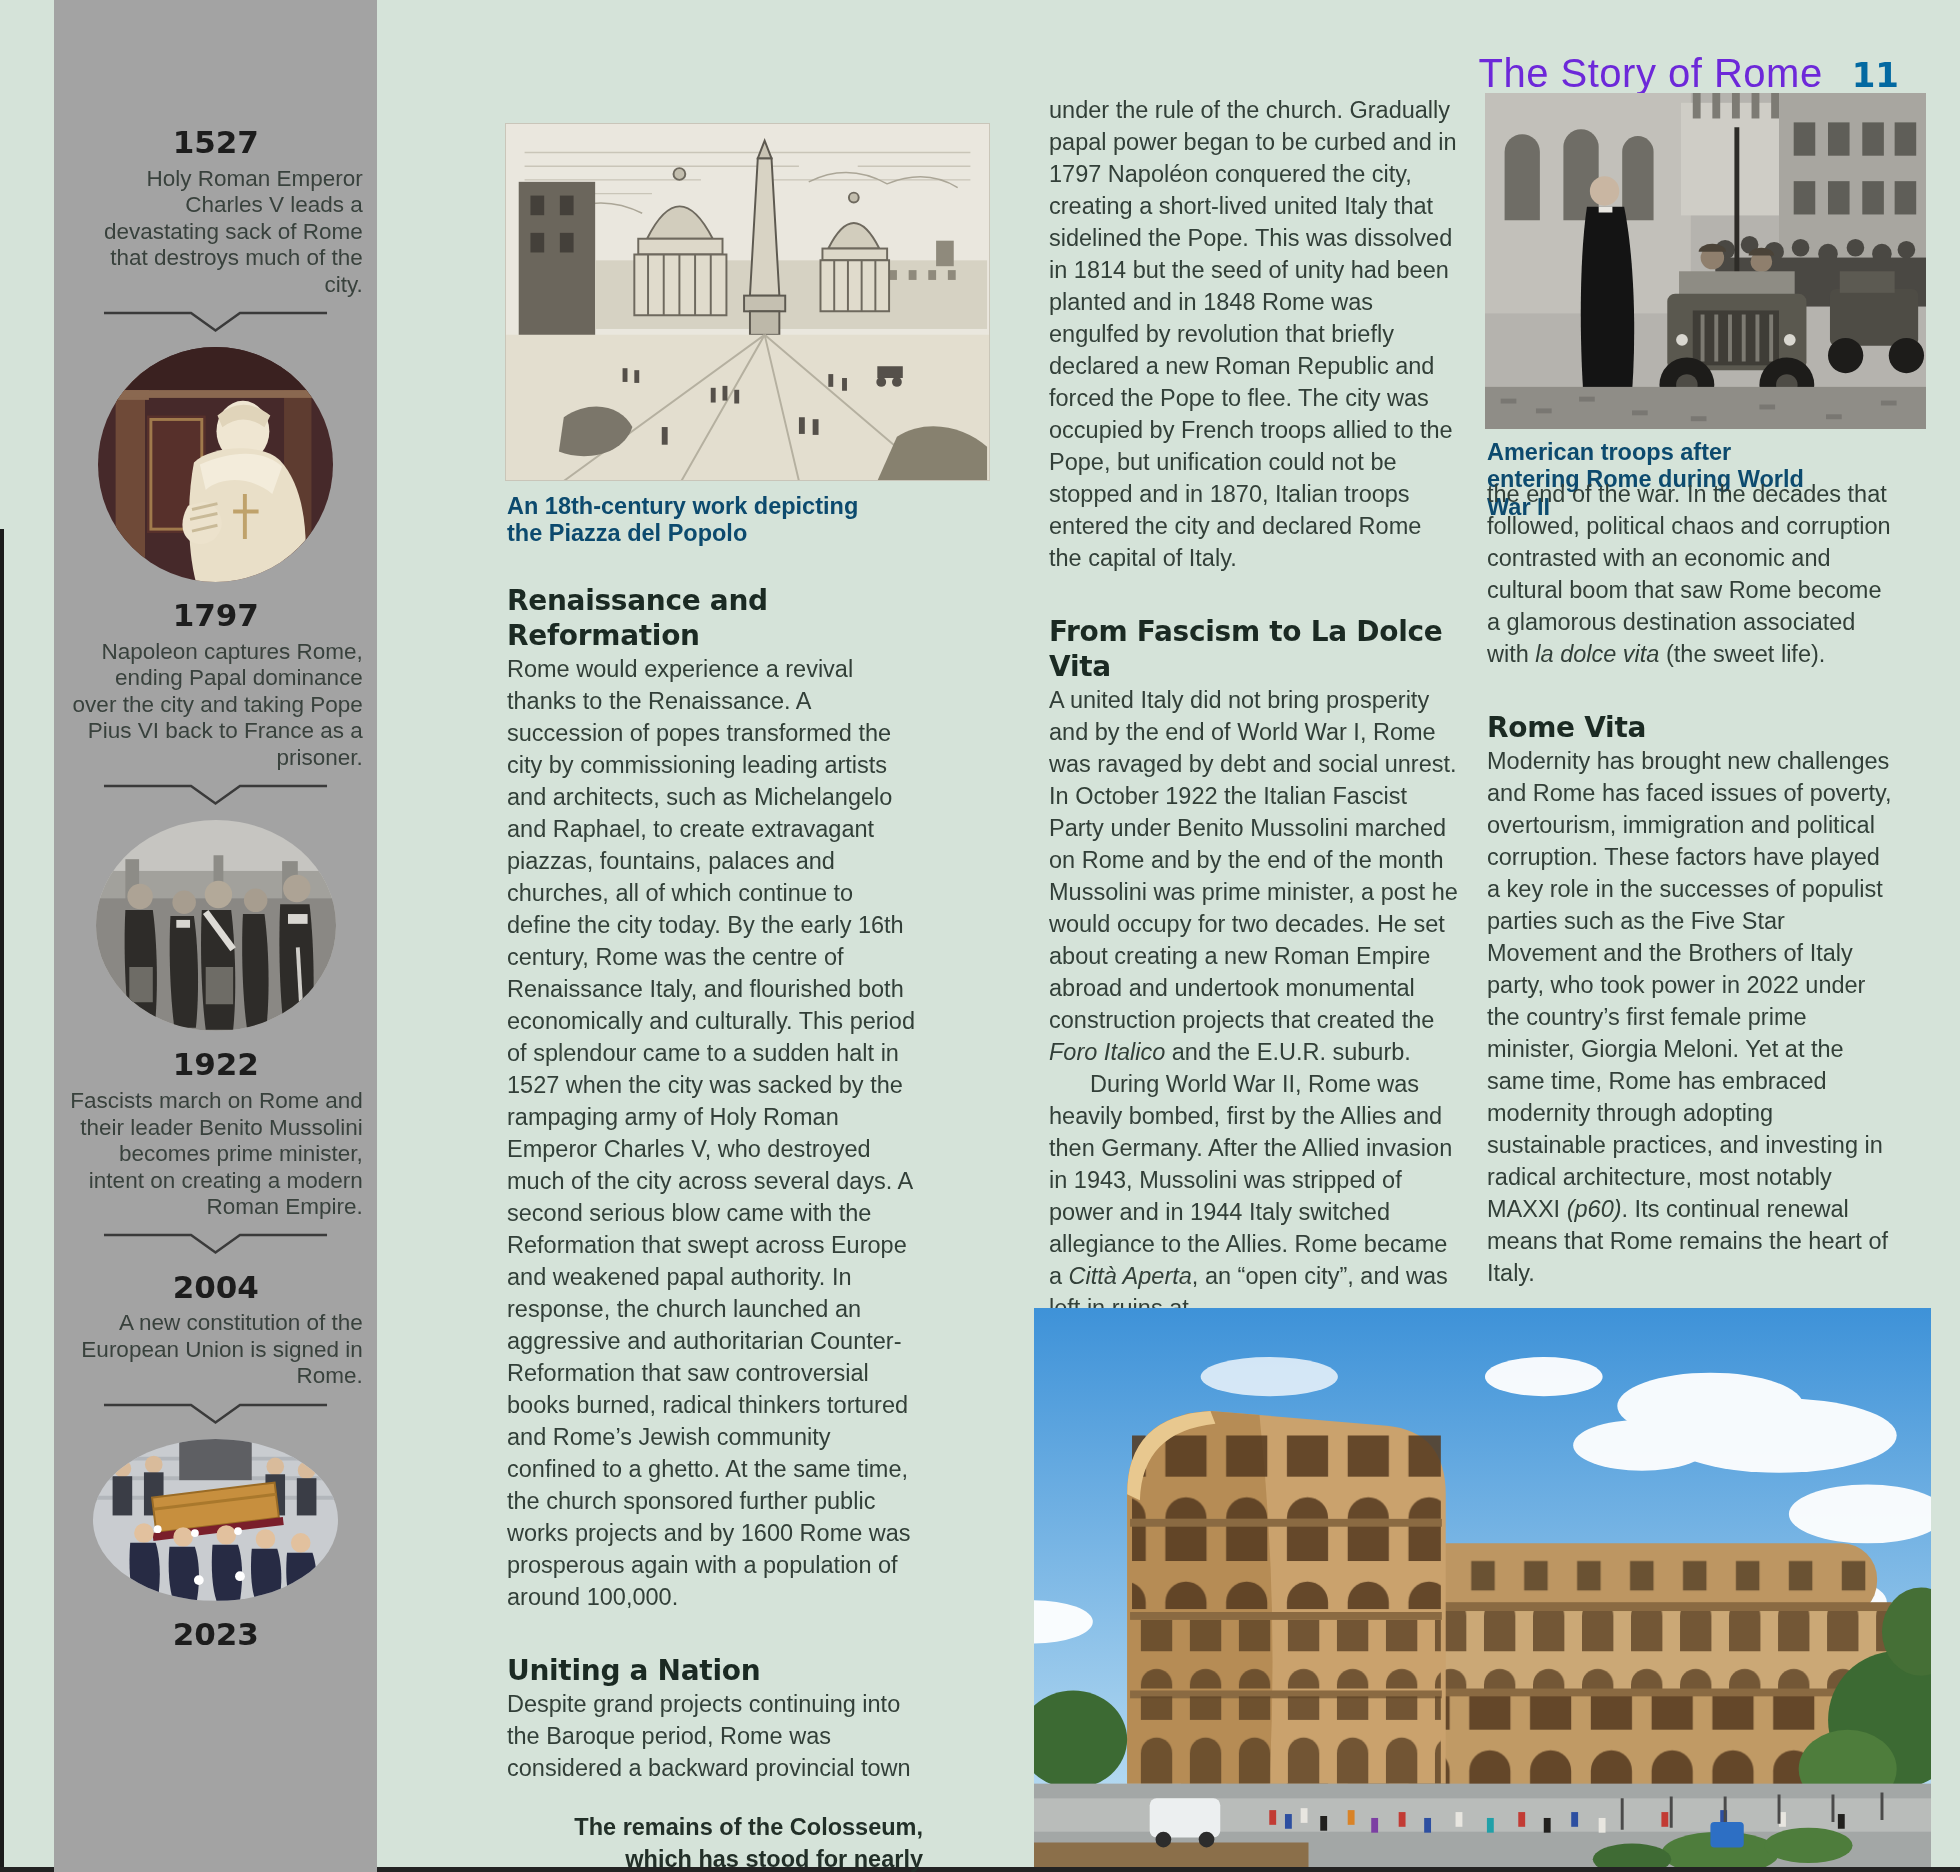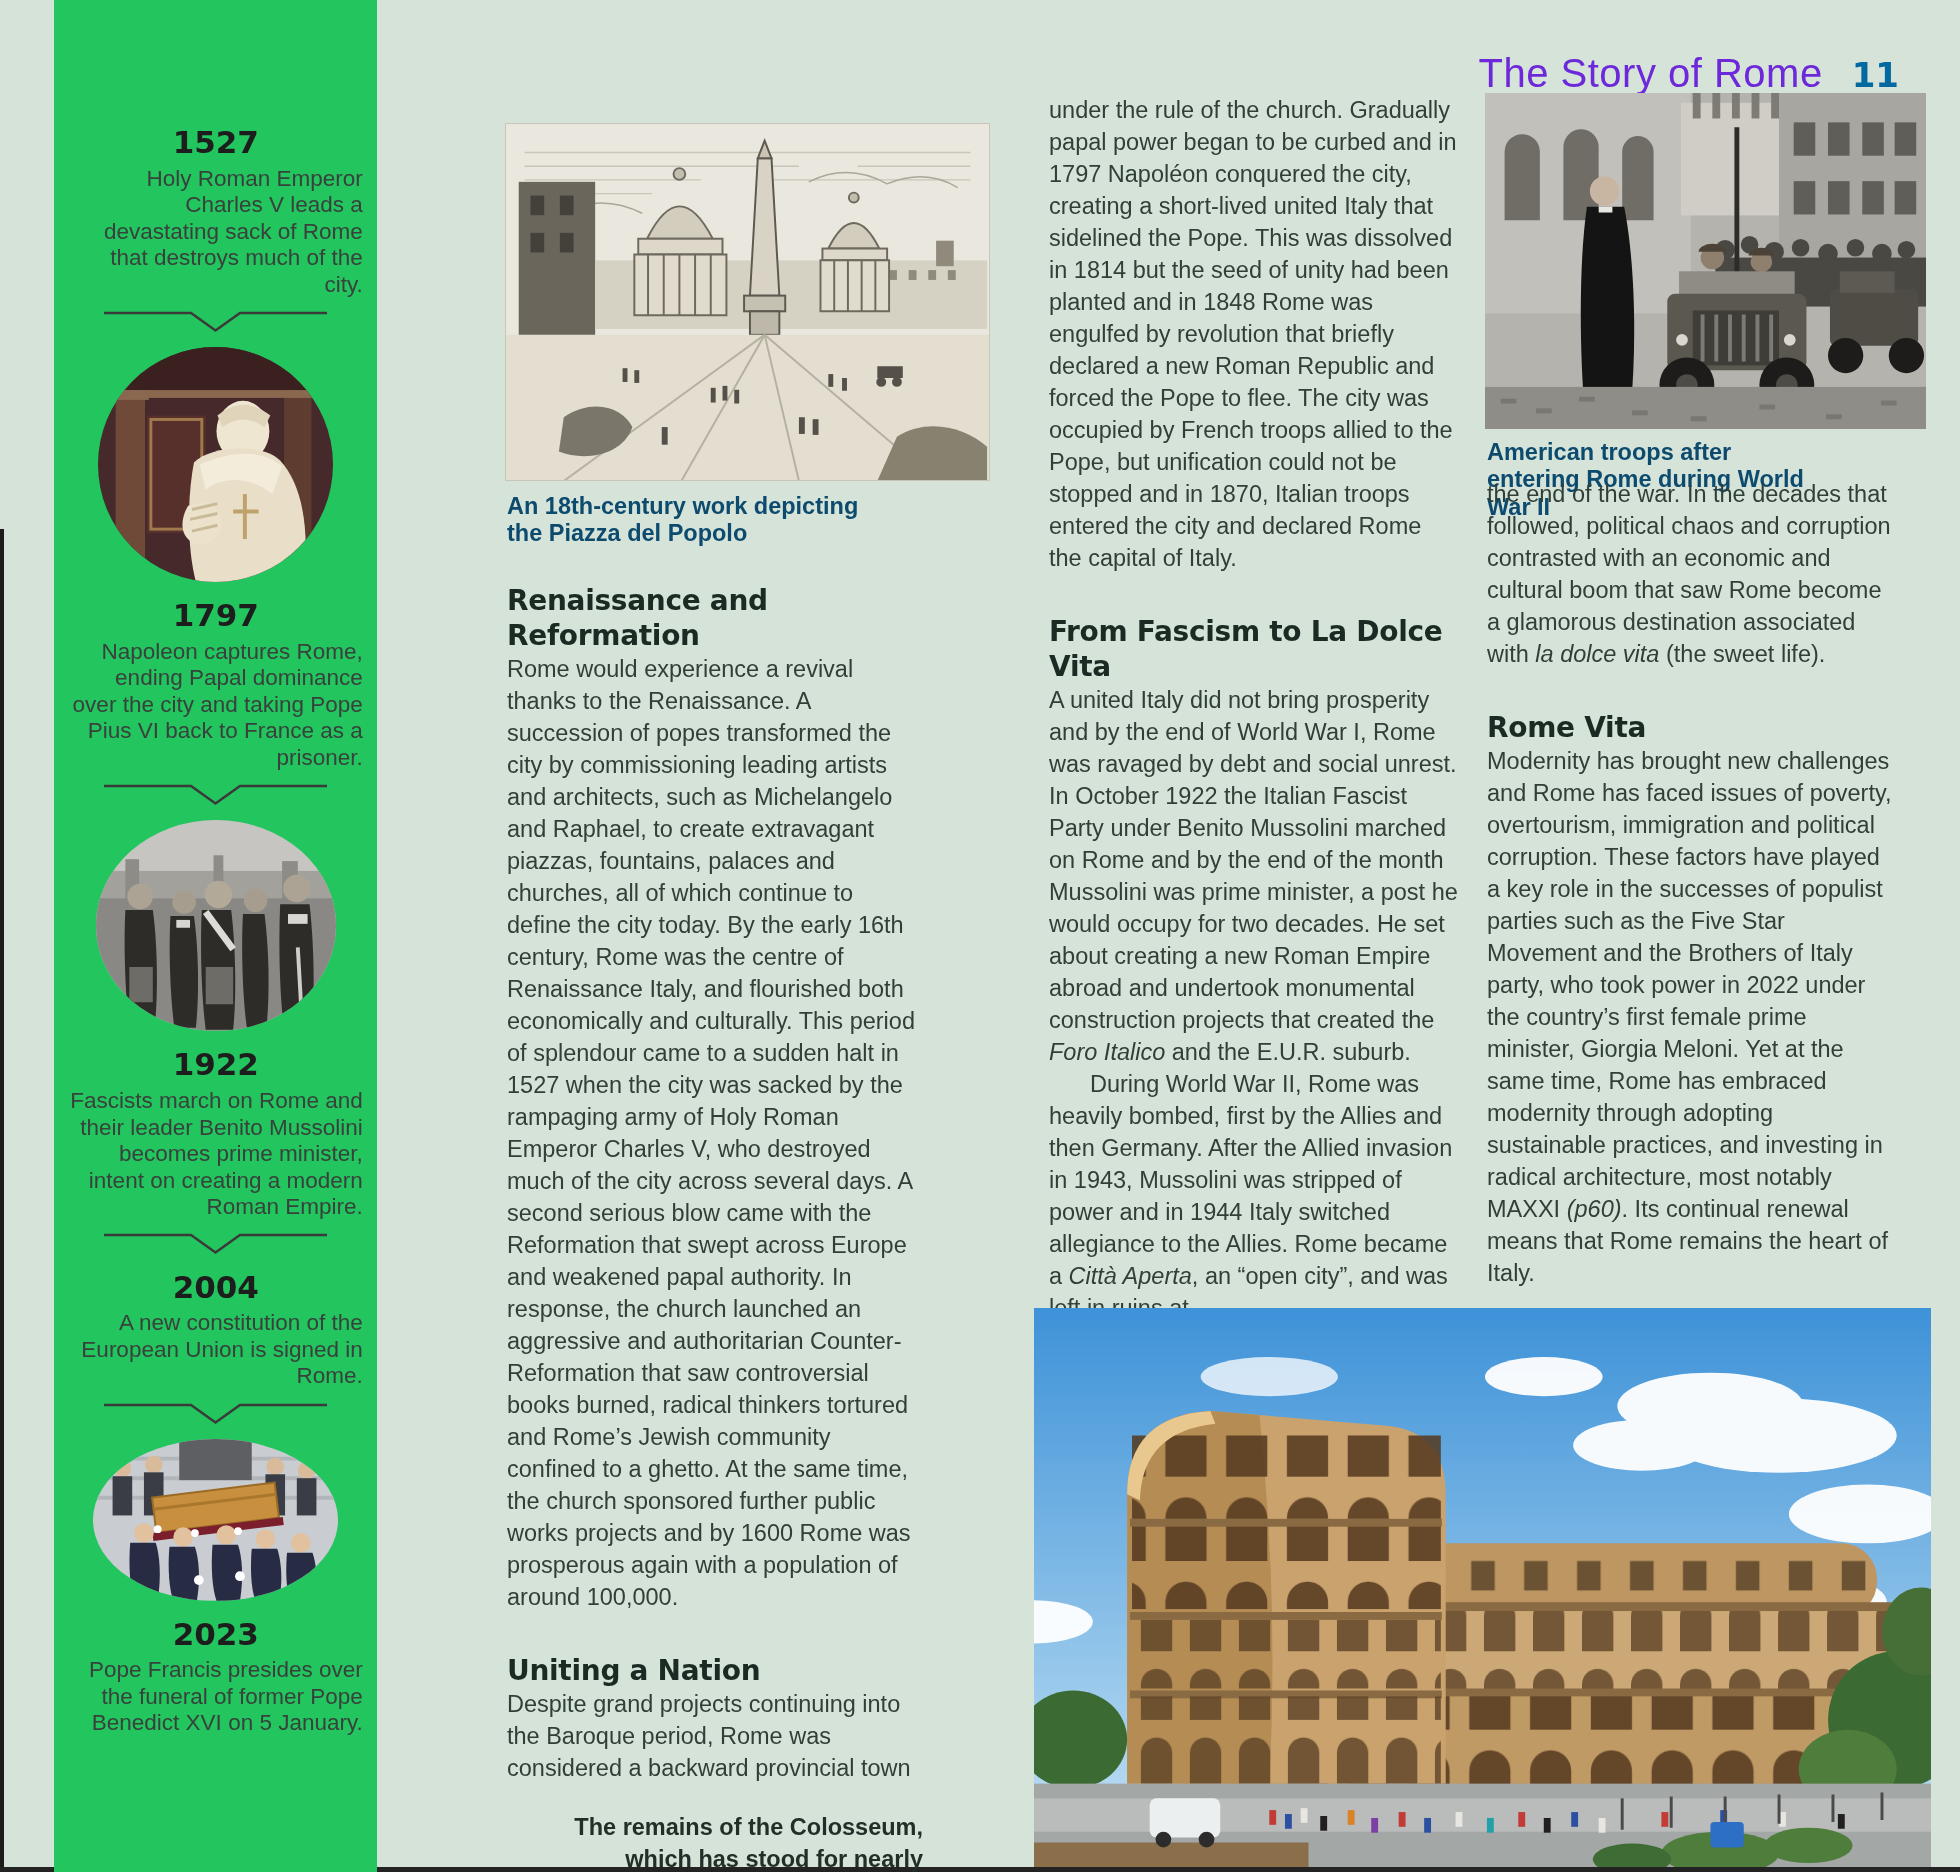--- a/index.html
+++ b/index.html
@@ -2,21 +2,21 @@
 <html><head>
 <meta charset="utf-8">
 <style>
   html,body{margin:0;padding:0;background:#d5e3d9;}
   .page{position:relative;width:1960px;height:1872px;background:#d5e3d9;overflow:hidden;
         font-family:"Liberation Sans",sans-serif;color:#323f38;}
   .edge-left{position:absolute;left:0;top:529px;width:3.9px;height:1343px;background:#1c1c1c;}
   .edge-bottom{position:absolute;left:0;bottom:0;width:100%;height:4.9px;background:#232323;}
 
   
-  .timeline-panel{position:absolute;left:54px;top:0;width:323px;height:100%;background:#22c55e;}
+  .timeline-panel{position:absolute;left:54px;top:0;width:323px;height:100%;background:#a3a3a3;}
   .timeline-inner{position:absolute;top:125px;left:9.8px;width:304px;display:flex;flex-direction:column;align-items:center;}
   .tl-year{font-family:"DejaVu Sans",sans-serif;font-weight:bold;font-size:31px;line-height:35px;color:#1d1d1d;}
   .tl-desc{margin-top:5.9px;font-size:22.5px;line-height:26.5px;text-align:right;color:#38413c;width:294px;}
   .tl-chevron{margin-top:11.8px;}
   .tl-img{margin-top:13.7px;border-radius:50%;overflow:hidden;flex:none;}
   .tl-img.pope{width:235px;height:235px;}
   .tl-img.mussolini{width:240px;height:211px;border-radius:121px/106px;}
   .tl-img.funeral{width:245px;height:162px;border-radius:123px/81px;}
   .tl-year.after-img{margin-top:15.7px;}
   .tl-year.after-ch{margin-top:13.7px;}
@@ -178,21 +178,20 @@
               <circle cx="66" cy="92" r="4"></circle>
               <circle cx="104" cy="96" r="4"></circle>
               <circle cx="148" cy="94" r="4"></circle>
               <circle cx="150" cy="140" r="5"></circle>
               <circle cx="108" cy="144" r="5"></circle>
             </g>
         </svg>
       </div>
 
       <div class="tl-year after-img">2023</div>
-      <div class="tl-desc">Pope Francis presides over the funeral of former Pope Benedict XVI on 5 January.</div>
     </div>
   </div>
 
   <div class="page-header">
     <span class="header-title">The Story of Rome</span>
     <span class="header-pagenum">11</span>
   </div>
 
   <figure class="fig-engraving">
     <svg viewBox="0 0 495 365" preserveAspectRatio="none">

